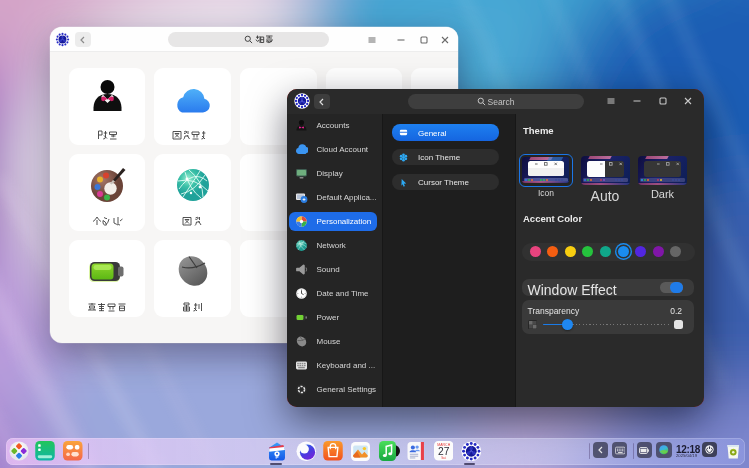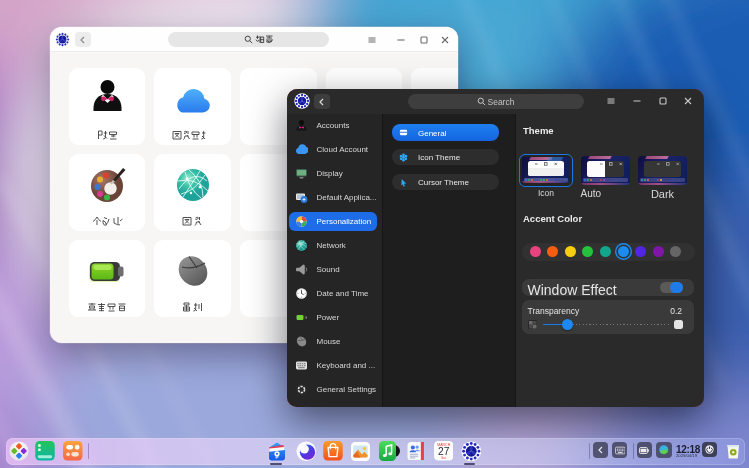--- a/index.html
+++ b/index.html
@@ -530,21 +530,21 @@
    <div style="position:absolute;left:6px;top:22.5px;width:2px;height:2px;border-radius:50%;background:#2ab84a"></div>
    <div style="position:absolute;left:9px;top:22.5px;width:2px;height:2px;border-radius:50%;background:#e8702a"></div>
    <div style="position:absolute;left:19px;top:22.5px;width:2px;height:2px;border-radius:50%;background:#c23a5a"></div>
    <div style="position:absolute;left:22px;top:22.5px;width:2px;height:2px;border-radius:50%;background:#e8c22a"></div>
    <div style="position:absolute;left:34px;top:22.5px;width:2px;height:2px;border-radius:50%;background:#3a4a9a"></div>
    <div style="position:absolute;left:37px;top:22.5px;width:2px;height:2px;border-radius:50%;background:#3a4a9a"></div>
    <div style="position:absolute;left:40px;top:22.5px;width:2px;height:2px;border-radius:50%;background:#3a4a9a"></div>
    <div style="position:absolute;left:0;bottom:0;width:49px;height:2px;background:linear-gradient(90deg,#8a3a68,#c05a88 40%,#2a3a8a);opacity:.8"></div>
  </div>
  <div class="abs" style="left:232.5px;top:99px;width:54px;text-align:center;font-size:8.5px;color:#d8d8d8;">Icon</div>
- <div class="abs" style="left:294px;top:99px;width:49px;text-align:left;font-size:10px;color:#d8d8d8;">Auto</div>
+ <div class="abs" style="left:294px;top:99px;width:49px;text-align:center;font-size:14px;color:#d8d8d8;">Auto</div>
  <div class="abs" style="left:351.5px;top:99px;width:49px;text-align:center;font-size:11px;color:#d8d8d8;">Dark</div>
  <div class="abs h1" style="left:236.5px;top:124px">Accent Color</div>
  <div class="abs" style="left:235px;top:153.5px;width:173px;height:18.5px;border-radius:9.2px;background:#313131;">
   <div class="dot" style="left:8px;background:#e8437e"></div>
   <div class="dot" style="left:25.6px;background:#f55e11"></div>
   <div class="dot" style="left:43.2px;background:#f8ce10"></div>
   <div class="dot" style="left:60.8px;background:#25c23d"></div>
   <div class="dot" style="left:78.4px;background:#10a78a"></div>
   <div class="dot" style="left:96px;background:#1a8cf0;box-shadow:0 0 0 1.6px #313131,0 0 0 3px #1a8cf0;"></div>
   <div class="dot" style="left:113.6px;background:#5226e0"></div>

